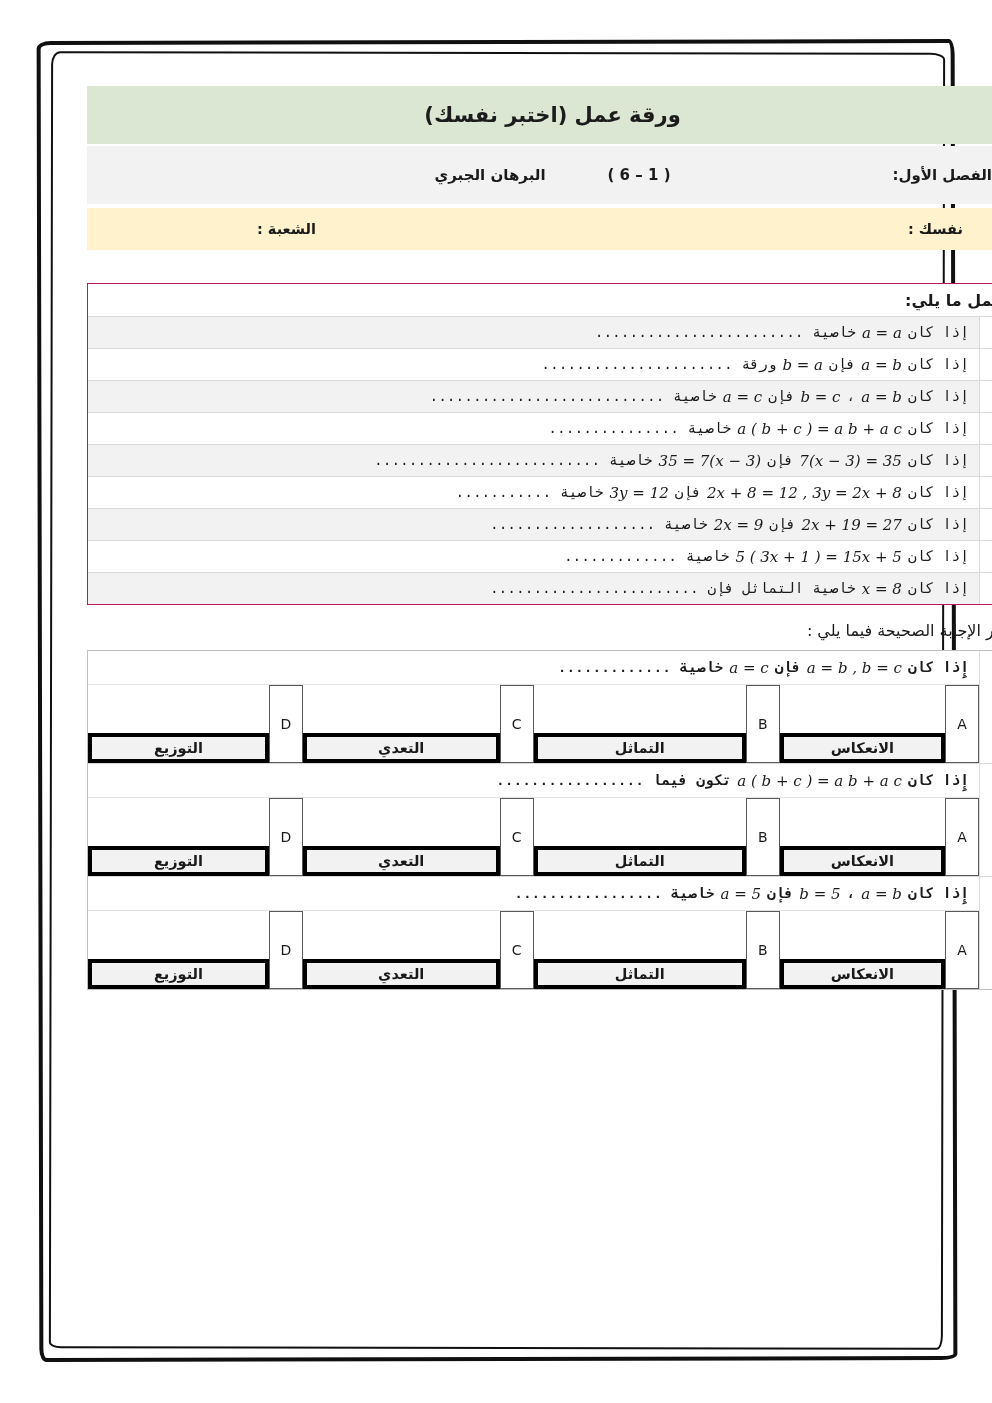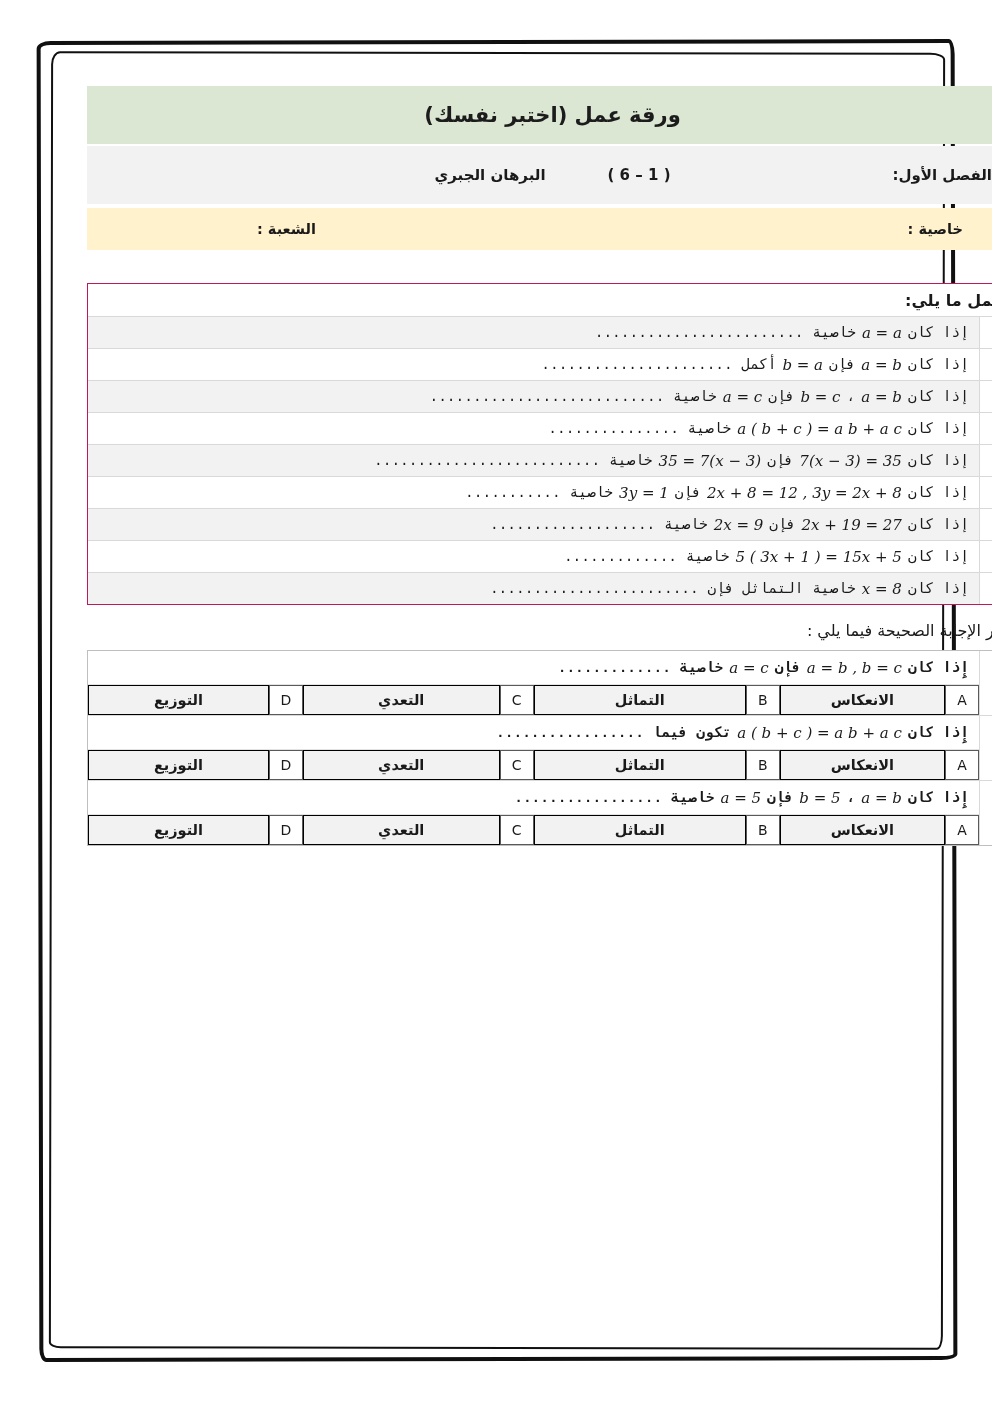--- a/index.html
+++ b/index.html
@@ -83,22 +83,22 @@
     display: flex; align-items: center; justify-content: flex-start; flex-wrap: wrap;
     min-height: 34px; padding: 3px 8px; font-weight: bold; font-size: 14.5px;
     border-bottom: 1px solid #e3e3e3; background: #fff;
   }
   .opt-letter {
     display: flex; align-items: center; justify-content: center;
     min-height: 30px; border: 1px solid #595959; background: #fff; font-size: 14px;
   }
   .opt-label {
     display: flex; align-items: center; justify-content: center;
-    min-height: 30px; background: #f2f2f2; border: 1px solid #000000;
-    font-weight: bold; font-size: 14.5px;
+    min-height: 30px; background: #f2f2f2; border: 4px solid #000000;
+    font-weight: bold; font-size: 14.5px; margin-top: 48px;
   }
 </style>
 </head>
 <body>
 
 <div class="frame-outer"></div>
 <div class="frame-inner"></div>
 
 <div class="content">
 
@@ -108,21 +108,21 @@
 
   <div class="bar bar-gray">
     <span class="chapter-label">الفصل الأول:</span>
     <span class="lesson-info">
       <span dir="ltr">( 6 – 1 )</span>
       <span>البرهان الجبري</span>
     </span>
   </div>
 
   <div class="bar bar-yellow">
-    <span>خاصية :</span>
+    <span>نفسك :</span>
     <span>الشعبة :</span>
   </div>
 
   <div class="ctable">
     <div class="ctable-heading">أكمل ما يلي:</div>
     <div>
         <div class="crow">
           <div class="num">1</div>
           <div class="rcontent">
             <span class="artext">إذا كان</span>
@@ -130,21 +130,21 @@
             <span class="artext">خاصية ........................</span>
           </div>
         </div>
         <div class="crow">
           <div class="num">2</div>
           <div class="rcontent">
             <span class="artext">إذا كان</span>
             <span class="math" dir="ltr">a = b</span>
             <span class="artext">فإن</span>
             <span class="math" dir="ltr">b = a</span>
-            <span class="artext">أكمل ......................</span>
+            <span class="artext">ورقة ......................</span>
           </div>
         </div>
         <div class="crow">
           <div class="num">3</div>
           <div class="rcontent">
             <span class="artext">إذا كان</span>
             <span class="math" dir="ltr">a = b</span>
             <span class="artext">،</span>
             <span class="math" dir="ltr">b = c</span>
             <span class="artext">فإن</span>
@@ -169,21 +169,21 @@
             <span class="math" dir="ltr">35 = 7(x − 3)</span>
             <span class="artext">خاصية ..........................</span>
           </div>
         </div>
         <div class="crow">
           <div class="num">6</div>
           <div class="rcontent">
             <span class="artext">إذا كان</span>
             <span class="math" dir="ltr">2x + 8 = 12 , 3y = 2x + 8</span>
             <span class="artext">فإن</span>
-            <span class="math" dir="ltr">3y = 1</span>
+            <span class="math" dir="ltr">3y = 12</span>
             <span class="artext">خاصية ...........</span>
           </div>
         </div>
         <div class="crow">
           <div class="num">7</div>
           <div class="rcontent">
             <span class="artext">إذا كان</span>
             <span class="math" dir="ltr">2x + 19 = 27</span>
             <span class="artext">فإن</span>
             <span class="math" dir="ltr">2x = 9</span>

